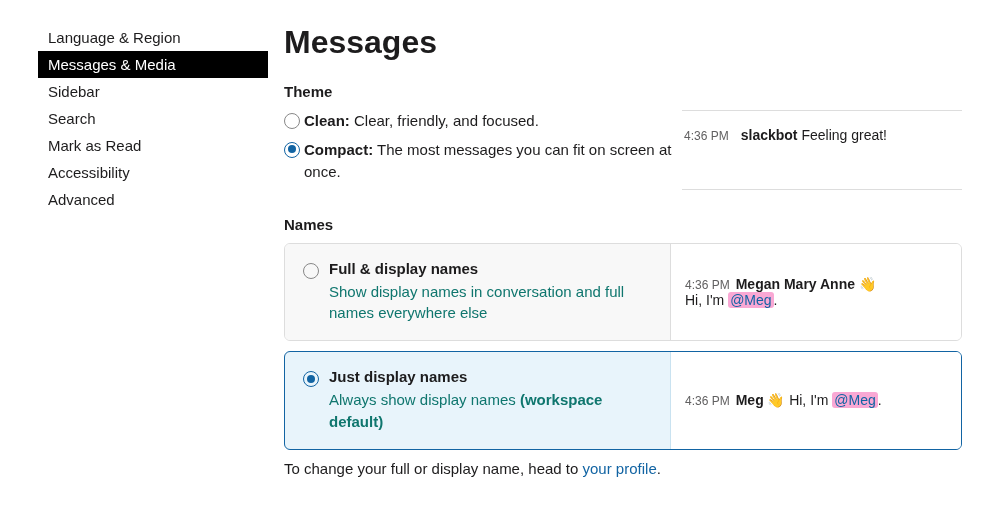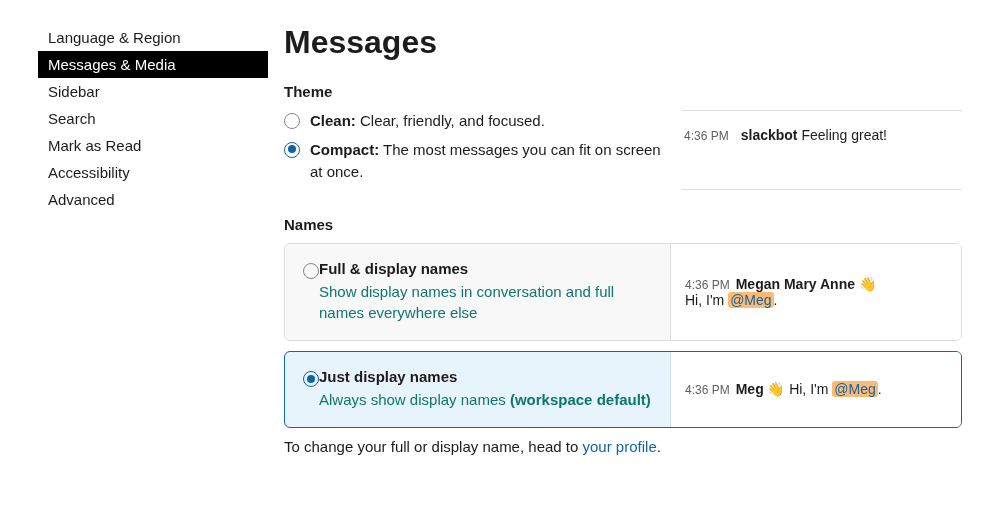--- a/index.html
+++ b/index.html
@@ -46,21 +46,21 @@
     .theme-row {
       display: flex;
     }
     .theme-options {
       flex: 1;
       padding-right: 10px;
     }
     .radio-line {
       display: flex;
       align-items: flex-start;
-      gap: 10px;
+      gap: 4px;
       margin-bottom: 6px;
       cursor: pointer;
     }
     .radio-outer {
       width: 16px;
       height: 16px;
       border: 1.5px solid #888;
       border-radius: 50%;
       flex-shrink: 0;
       position: relative;
@@ -111,20 +111,21 @@
       background: #fff;
     }
     .names-option.selected {
       border: 1.5px solid #1264a3;
       background: #e8f4fb;
     }
     .names-left {
       flex: 1;
       padding: 16px 18px;
       display: flex;
+      gap: 10px;
       align-items: flex-start;
       border-right: 1px solid #ddd;
     }
     .names-option:not(.selected) .names-left {
       background: #f8f8f8;
     }
     .names-option.selected .names-left {
       border-right-color: #c9e2f0;
     }
     .names-left .label-col { flex: 1; }
@@ -153,21 +154,21 @@
     }
     .names-preview .time {
       color: #616061;
       font-size: 12px;
       margin-right: 6px;
     }
     .names-preview .name { font-weight: 700; }
     .wave { margin: 0 4px; }
     .mention {
       color: #1264a3;
-      background: #fdba74;
+      background: #f9a8d4;
       padding: 0 2px;
       border-radius: 3px;
     }
     .link {
       color: #1264a3;
       cursor: pointer;
     }
     .footnote {
       margin-top: 10px;
       font-size: 15px;

